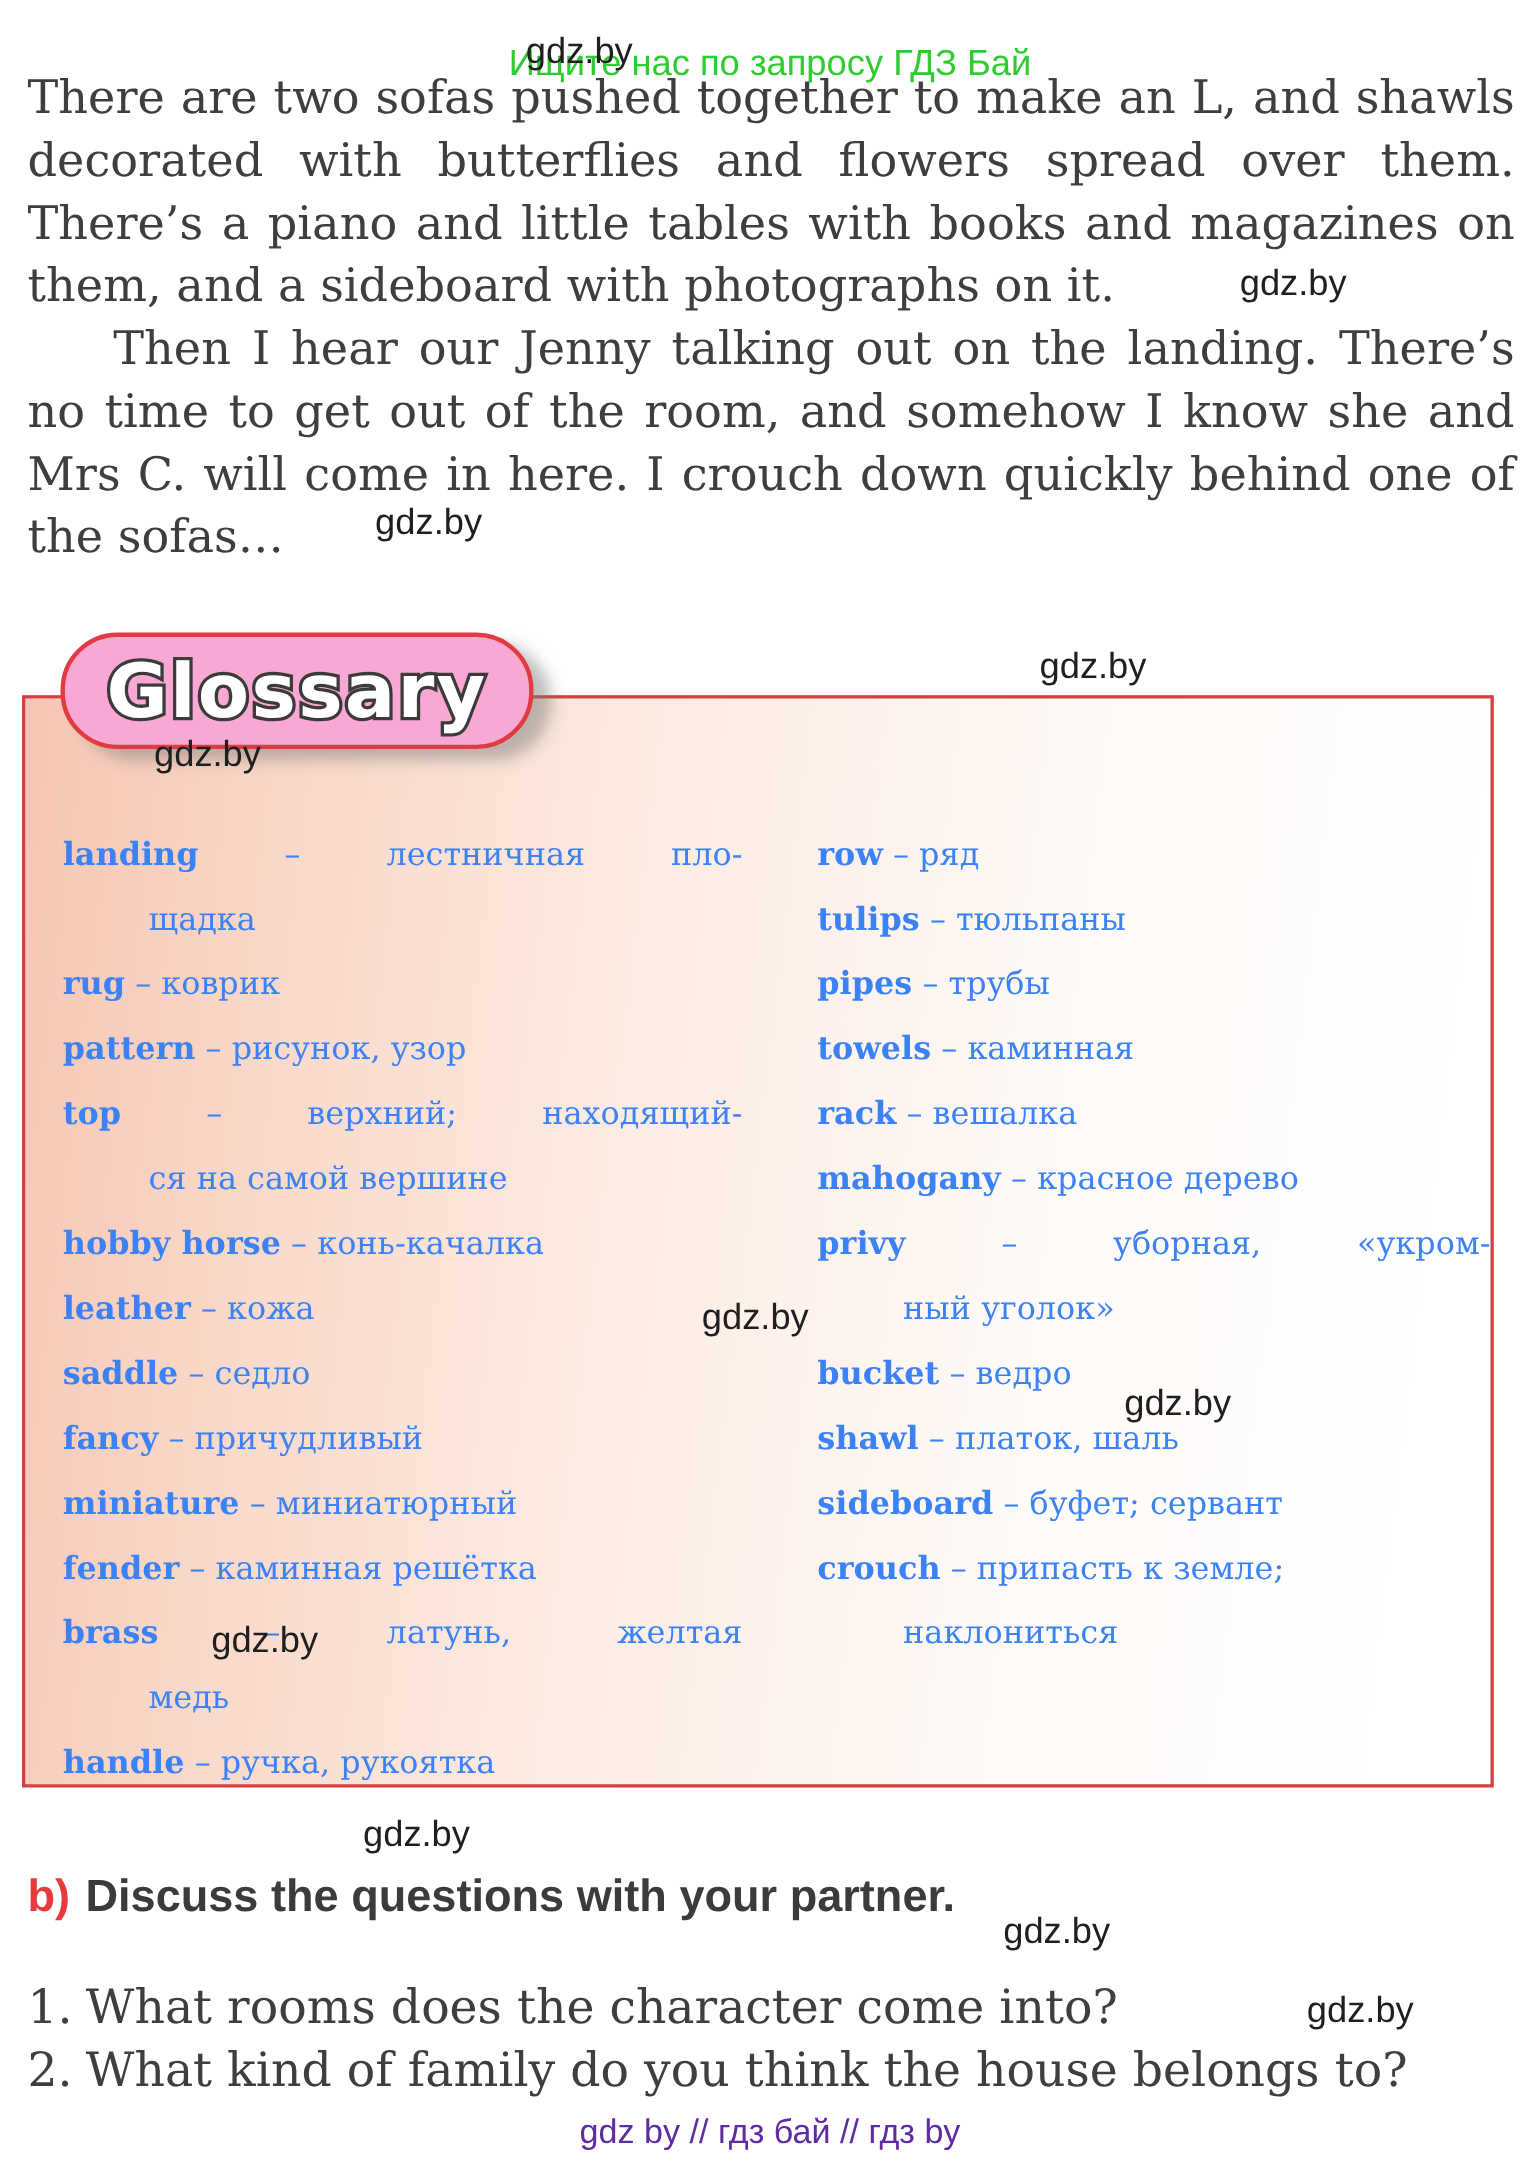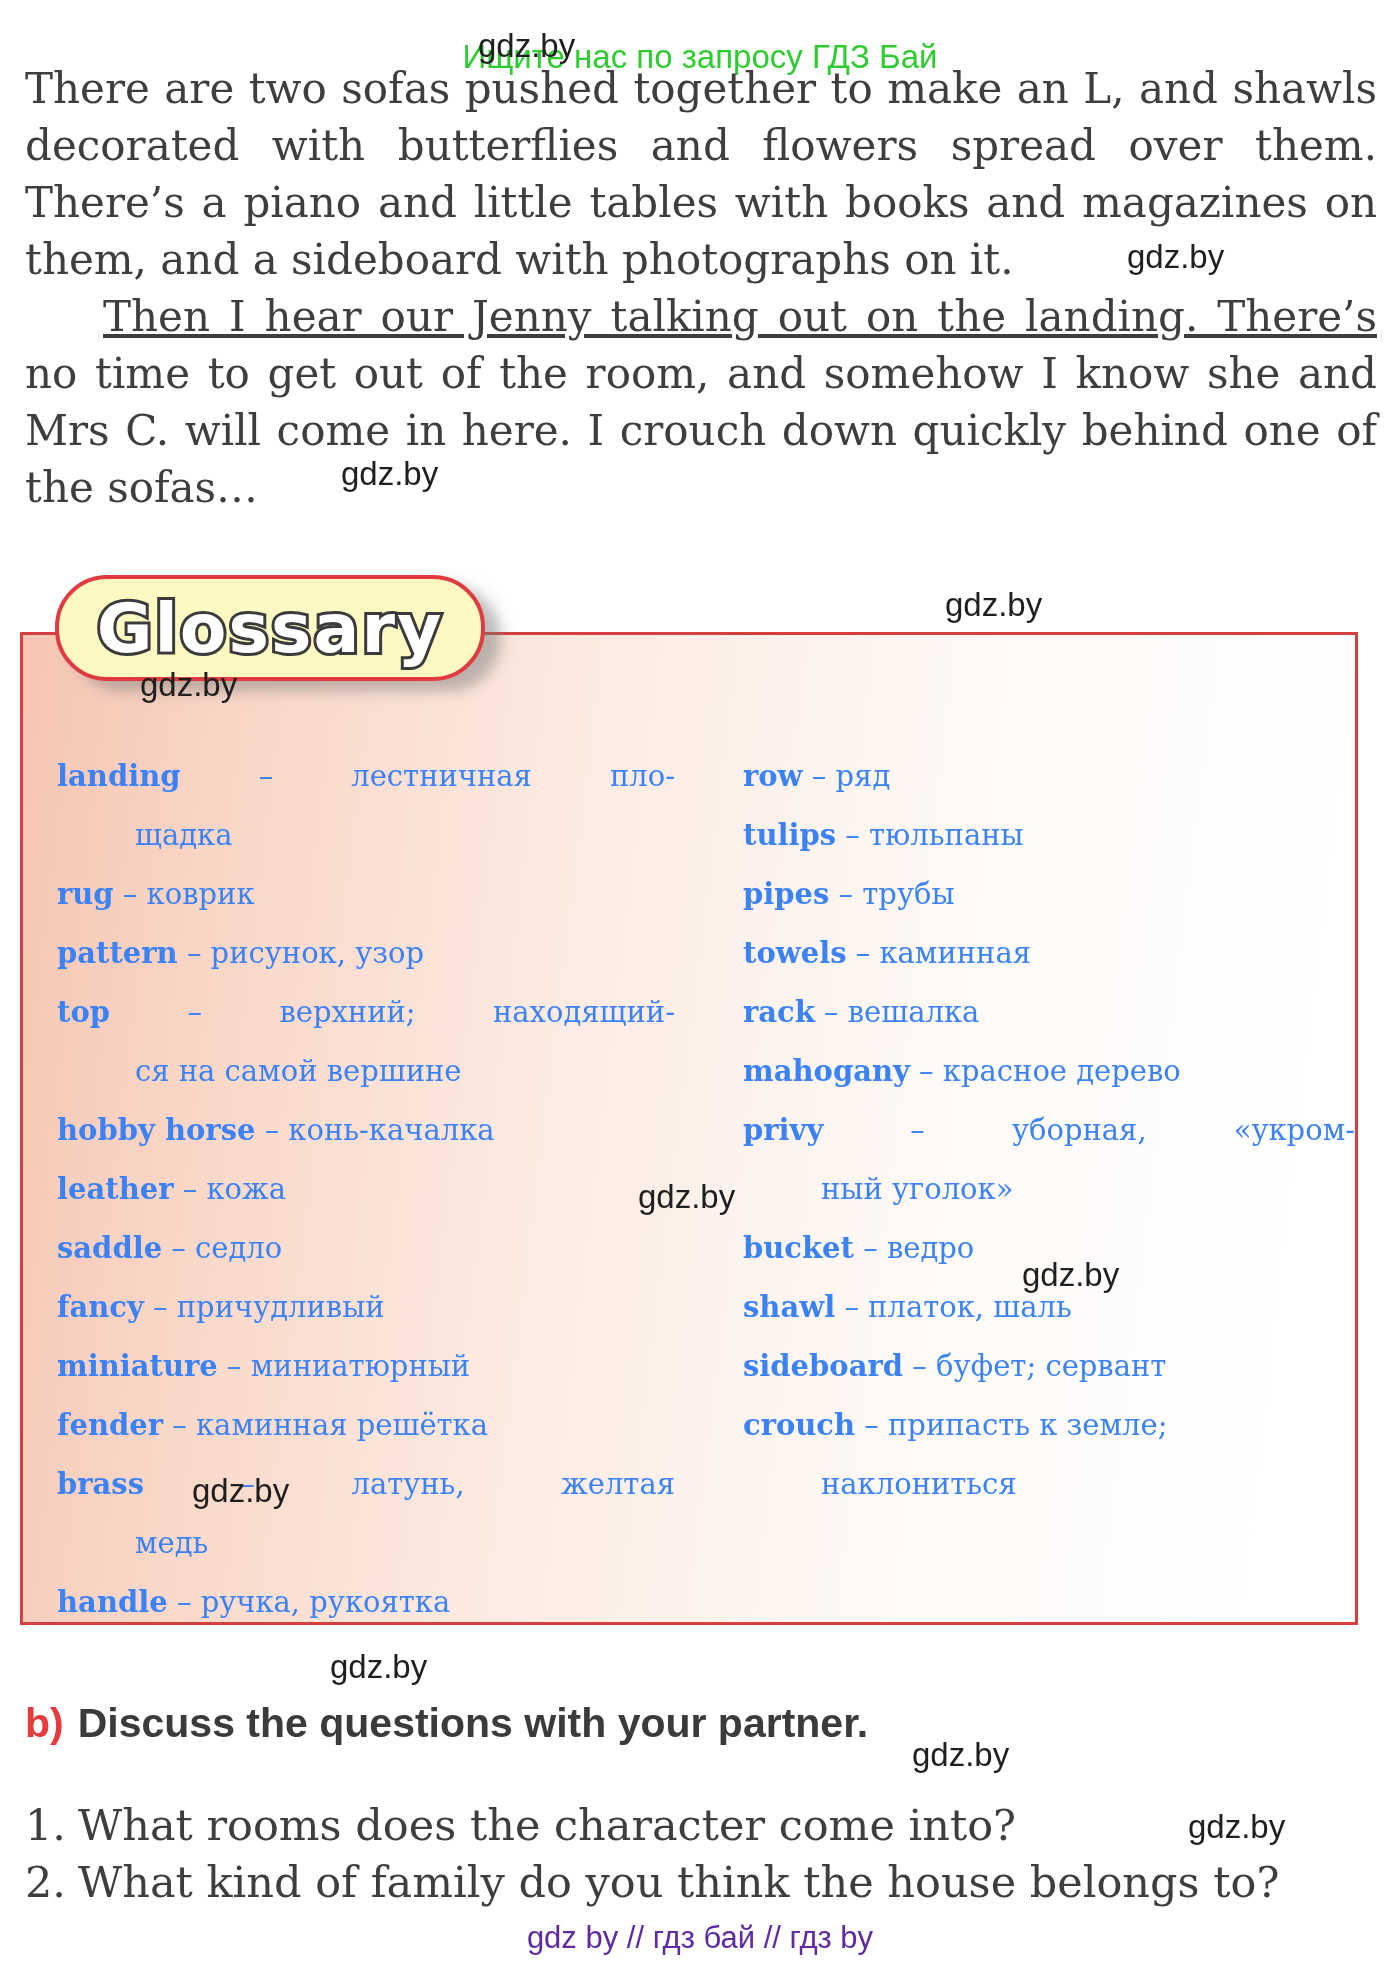--- a/index.html
+++ b/index.html
@@ -28,31 +28,31 @@
   .wm9 { left:330px;  top:1648px;}
   .wm10{ left:912px;  top:1736px;}
   .wm11{ left:1188px; top:1808px;}
   
   .story {
     position:absolute; left:25px; top:60px; width:1352px;
     font-size:42px; line-height:57px; color:#3e3e3e;
   }
   .s-line { text-align:left; }
   .s-line.stretch { text-align:justify; text-align-last:justify; }
-  .s-line.indent { text-indent:78px;text-decoration:underline; }
+  .s-line.indent { text-indent:78px; }
   
   .gbox {
     position:absolute; left:20px; top:632px; width:1338px; height:993px;
     box-sizing:border-box; border:3px solid #d4403f; z-index:1;
     background:linear-gradient(97deg,#f6c5b3 0%,#f9d7c7 16%,#fcebe2 40%,#fefaf7 68%,#ffffff 92%);
   }
   .glabel {
     position:absolute; left:55px; top:575px; width:430px; height:106px;
     box-sizing:border-box; border:4px solid #e13a41; border-radius:52px;
-    background:#fef9c3; box-shadow:16px 10px 14px rgba(125,125,125,.5);
+    background:#f9a8d4; box-shadow:16px 10px 14px rgba(125,125,125,.5);
     z-index:5; display:flex; align-items:center; justify-content:center;
   }
   .g-col {
     position:absolute; font-size:29px; line-height:59px; color:#3b82f6; z-index:3;margin-top:28px;
   }
   .g-left  { left:57px;  top:719px; width:618px; }
   .g-right { left:743px; top:719px; width:612px; }
   .g-line { white-space:nowrap; }
   .g-line.stretch { white-space:normal; text-align:justify; text-align-last:justify; }
   .g-line.indent { padding-left:78px; }

